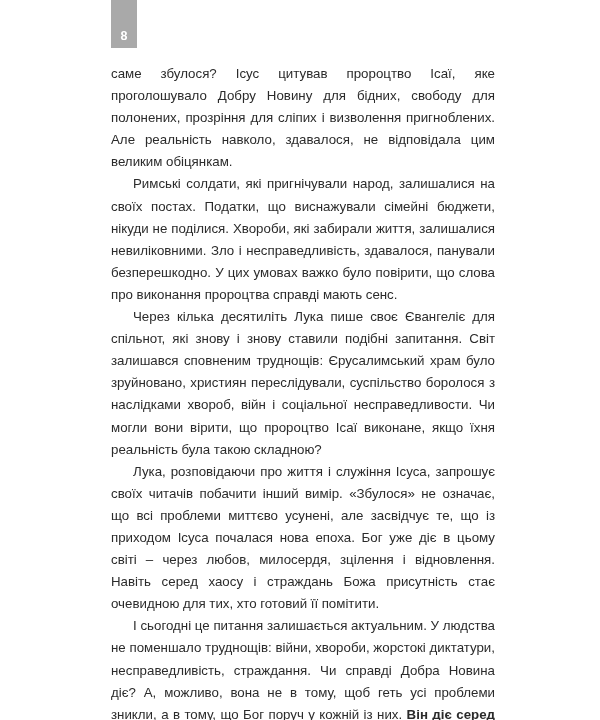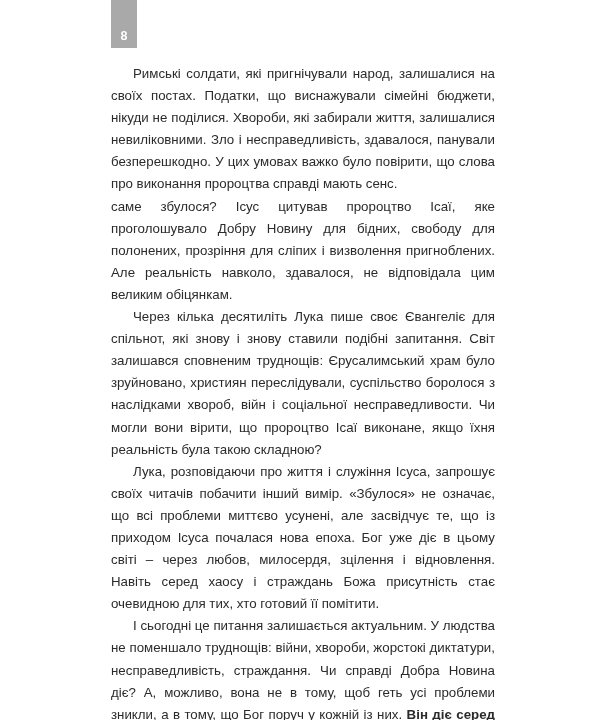--- a/index.html
+++ b/index.html
@@ -68,20 +68,20 @@
 </head>
 <body>
 
 <div class="page">
 
   <div class="folio-tab">
     <span class="folio-number">8</span>
   </div>
 
   <div class="text-column">
+      <p class="body-par"><span>саме збулося? Ісус цитував пророцтво Ісаї, яке проголошувало Добру Новину для бідних, свободу для полонених, прозріння для сліпих і визволення пригноблених. Але реальність навколо, здавалося, не відповідала цим великим обіцянкам.</span></p>
       <p class="body-par indented"><span>Римські солдати, які пригнічували народ, залишалися на своїх постах. Податки, що виснажували сімейні бюджети, нікуди не поділися. Хвороби, які забирали життя, залишалися невиліковними. Зло і несправедливість, здавалося, панували безперешкодно. У цих умовах важко було повірити, що слова про виконання пророцтва справді мають сенс.</span></p>
-      <p class="body-par"><span>саме збулося? Ісус цитував пророцтво Ісаї, яке проголошувало Добру Новину для бідних, свободу для полонених, прозріння для сліпих і визволення пригноблених. Але реальність навколо, здавалося, не відповідала цим великим обіцянкам.</span></p>
       <p class="body-par indented"><span>Через кілька десятиліть Лука пише своє Євангеліє для спільнот, які знову і знову ставили подібні запитання. Світ залишався сповненим труднощів: Єрусалимський храм було зруйновано, християн переслідували, суспільство боролося з наслідками хвороб, війн і соціальної несправедливости. Чи могли вони вірити, що пророцтво Ісаї виконане, якщо їхня реальність була такою складною?</span></p>
       <p class="body-par indented"><span>Лука, розповідаючи про життя і служіння Ісуса, запрошує своїх читачів побачити інший вимір. «Збулося» не означає, що всі проблеми миттєво усунені, але засвідчує те, що із приходом Ісуса почалася нова епоха. Бог уже діє в цьому світі – через любов, милосердя, зцілення і відновлення. Навіть серед хаосу і страждань Божа присутність стає очевидною для тих, хто готовий її помітити.</span></p>
       <p class="body-par indented"><span>І сьогодні це питання залишається актуальним. У людства не поменшало труднощів: війни, хвороби, жорстокі диктатури, несправедливість, страждання. Чи справді Добра Новина діє? А, можливо, вона не в тому, щоб геть усі проблеми зникли, а в тому, що Бог поруч у кожній із них. </span><span class="bold-run">Він діє серед нас, відкриваючи шлях до надії, зцілення і свободи навіть у найтемніші часи.</span></p>
     </div>
 
 </div>
 
 </body></html>

